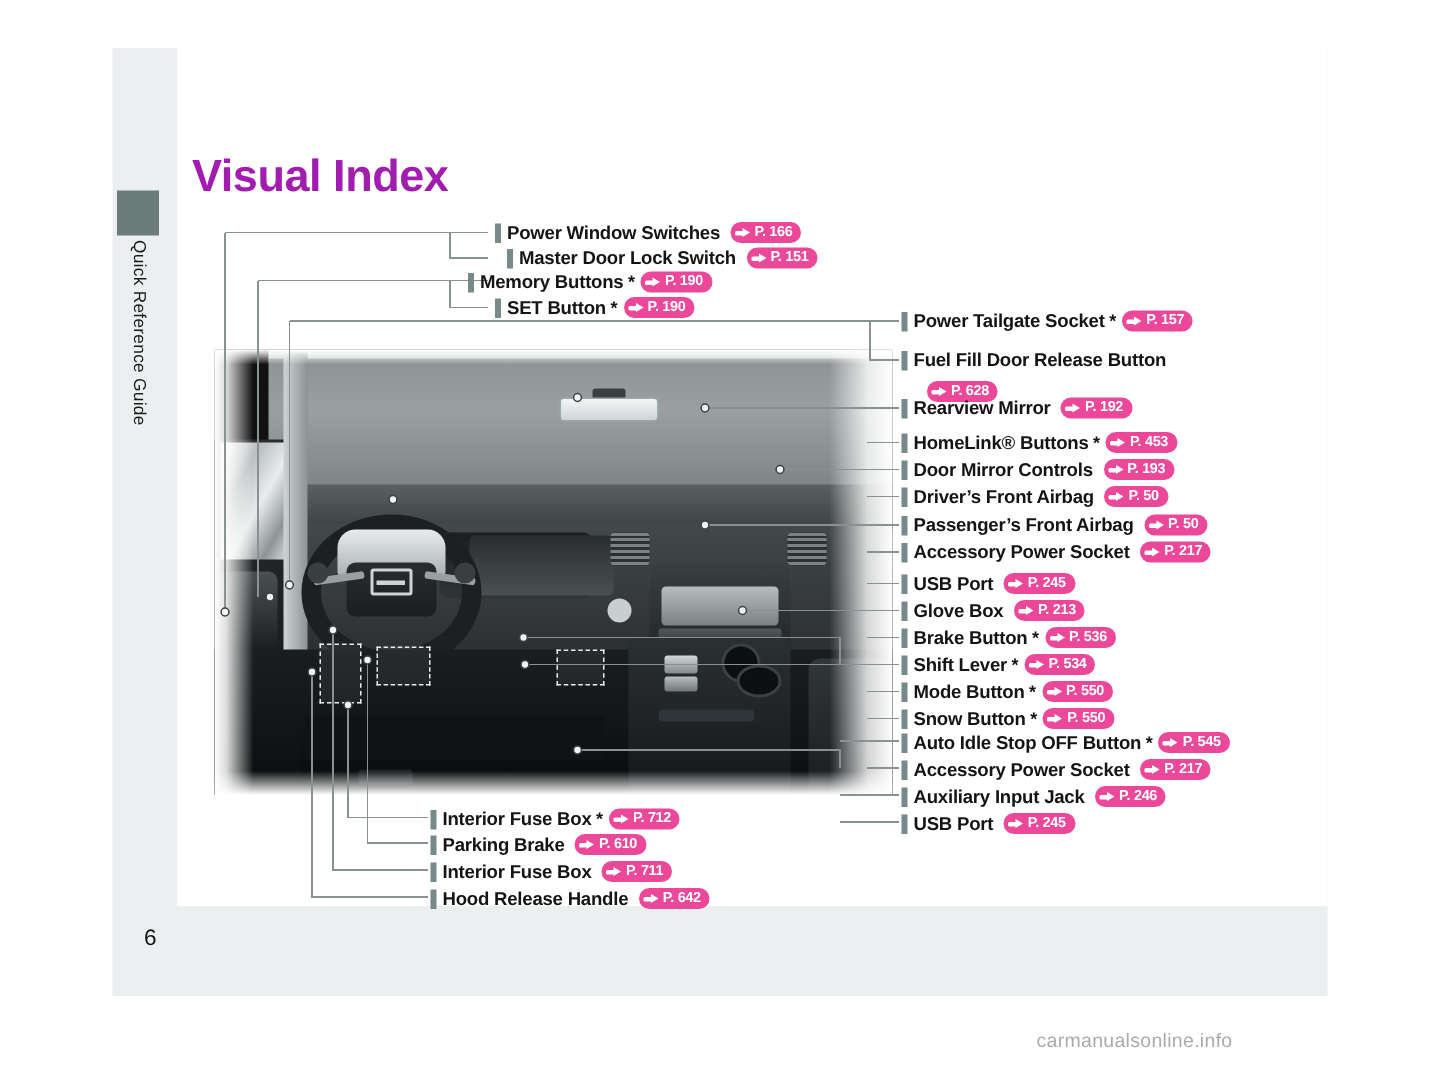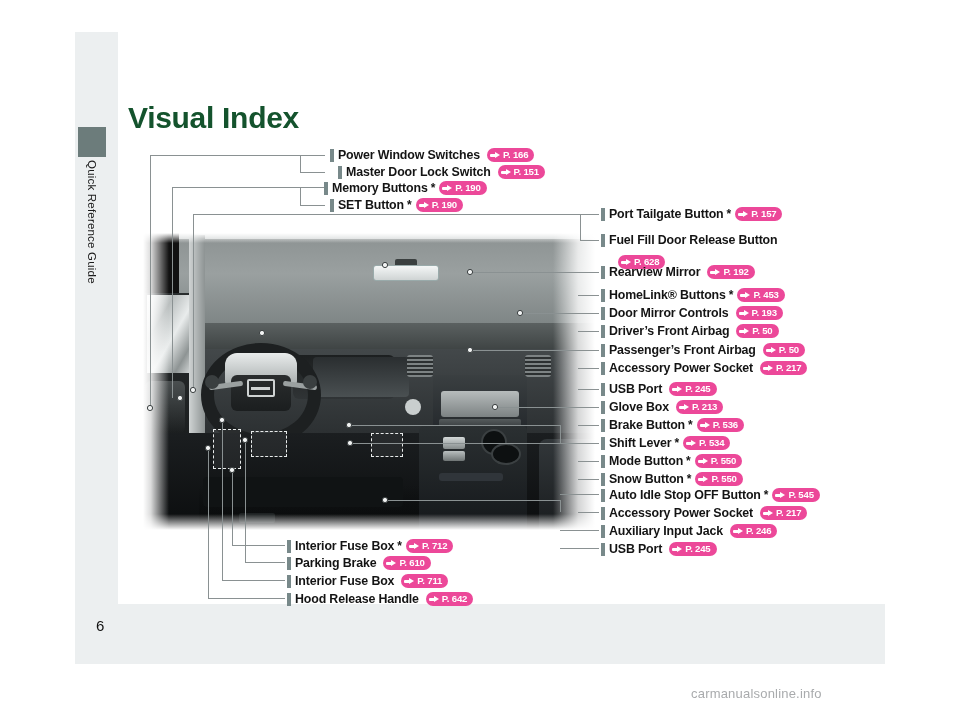--- a/index.html
+++ b/index.html
@@ -52,21 +52,21 @@
 
   
   .page-num {
     position:absolute; left:96px; top:617px;
     font-size:15px; color:#111; font-family:"Liberation Sans", sans-serif;
   }
 
   
   .title {
     position:absolute; left:128px; top:101px;
-    font-size:30px; font-weight:bold; color:#14532d;
+    font-size:30px; font-weight:bold; color:#a21caf;
     letter-spacing:-0.3px;
     font-family:"Liberation Sans", sans-serif;
   }
 
   
   .photo-wrap {
     position:absolute; left:143px; top:233px; width:452px; height:297px;
     overflow:hidden;
   }
   .photo {
@@ -451,21 +451,21 @@
   <div class="label" style="left:338px; top:165px;">
     <span class="bullet"></span>
     <span class="ltext">Master Door Lock Switch</span>
     <span class="star"></span>
     <span class="pill">
       <span class="arrow"></span>
       <span class="pg">P. 151</span>
     </span>
   </div>
 
-  <div class="label" style="left:324px; top:181px;">
+  <div class="label" style="left:312px; top:181px;">
     <span class="bullet"></span>
     <span class="ltext">Memory Buttons</span>
     <span class="star">*</span>
     <span class="pill">
       <span class="arrow"></span>
       <span class="pg">P. 190</span>
     </span>
   </div>
 
   <div class="label" style="left:330px; top:198px;">
@@ -473,21 +473,21 @@
     <span class="ltext">SET Button</span>
     <span class="star">*</span>
     <span class="pill">
       <span class="arrow"></span>
       <span class="pg">P. 190</span>
     </span>
   </div>
 
   <div class="label" style="left:601px; top:207px;">
     <span class="bullet"></span>
-    <span class="ltext">Port Tailgate Button</span>
+    <span class="ltext">Power Tailgate Socket</span>
     <span class="star">*</span>
     <span class="pill">
       <span class="arrow"></span>
       <span class="pg">P. 157</span>
     </span>
   </div>
 
   <div class="label" style="left:601px; top:233px;">
     <span class="bullet"></span>
     <span class="ltext">Fuel Fill Door Release Button</span>

